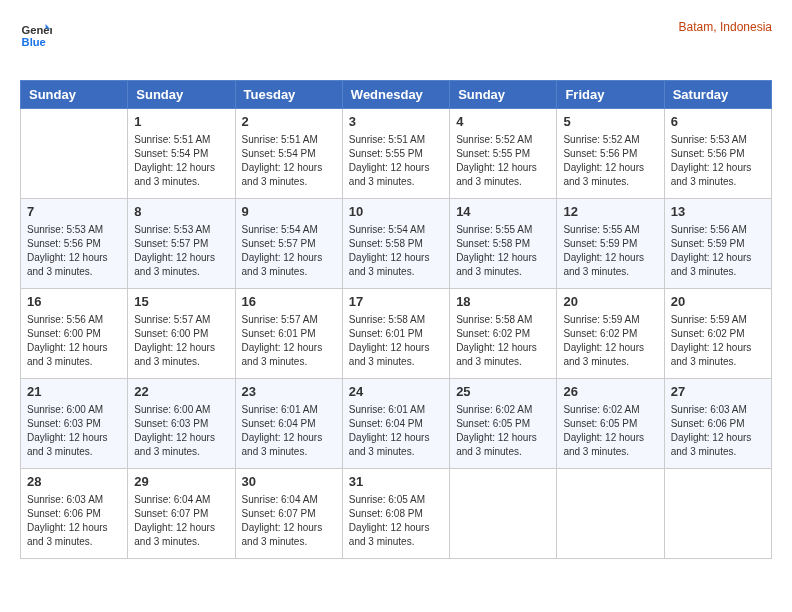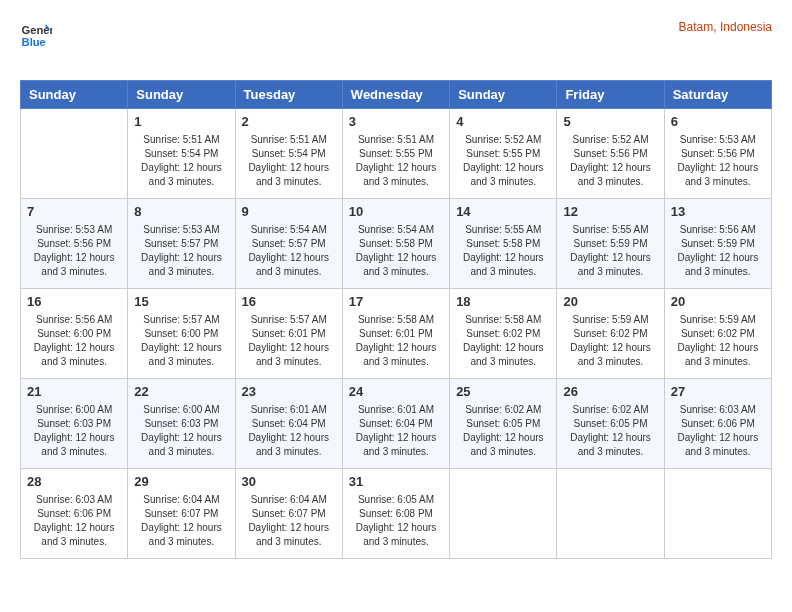--- a/index.html
+++ b/index.html
@@ -69,21 +69,20 @@
     }
     .day-number {
       font-weight: bold;
       font-size: 13px;
       display: block;
       margin-bottom: 2px;
     }
     .day-info {
       font-size: 10px;
       color: #333;
-      text-align: center;
     }
     .empty-cell {
       background: #fff !important;
     }
   </style>
 </head>
 <body>
 
 <div class="header">
   <div class="logo">

